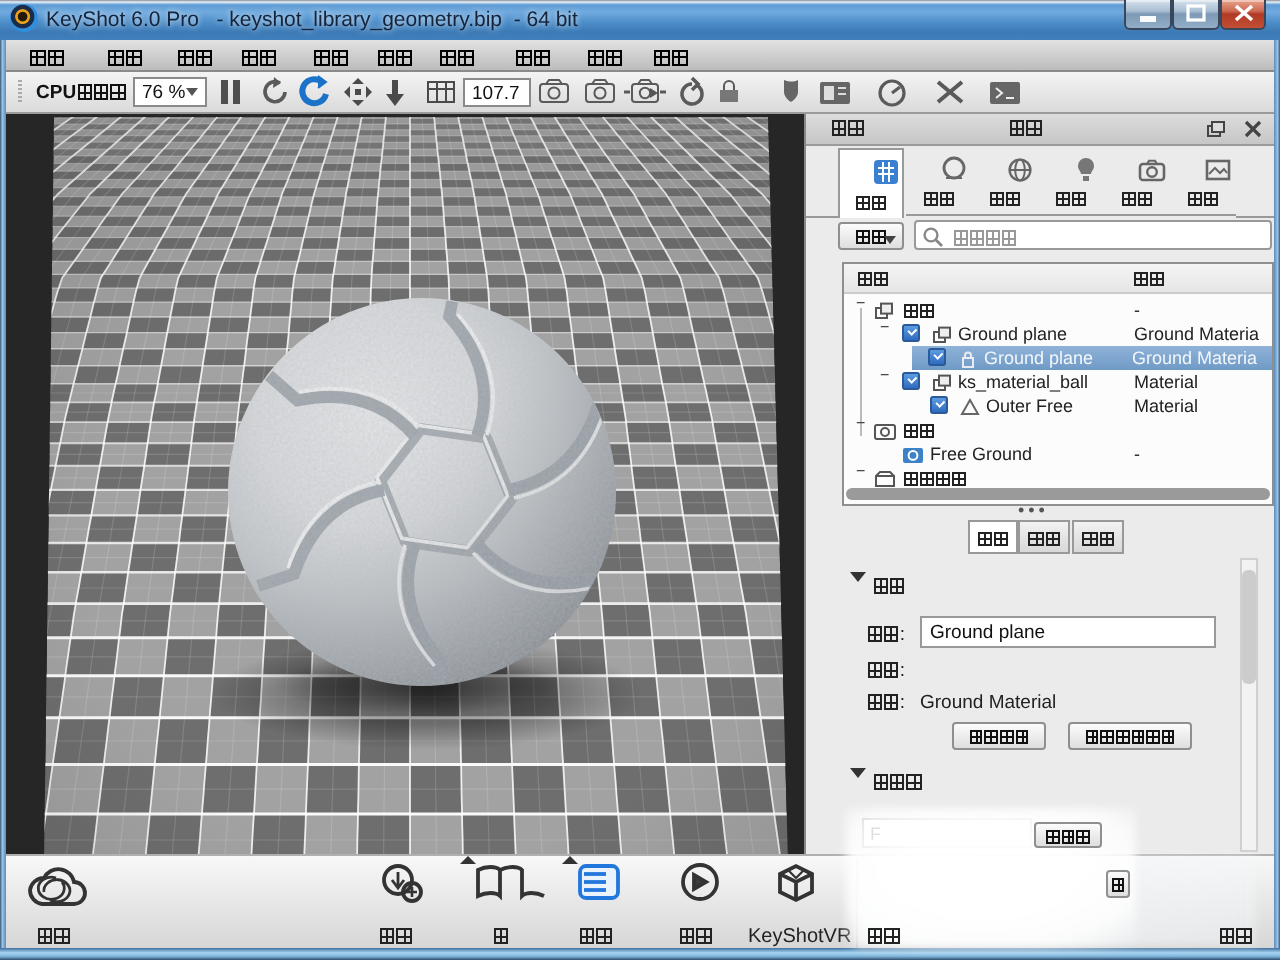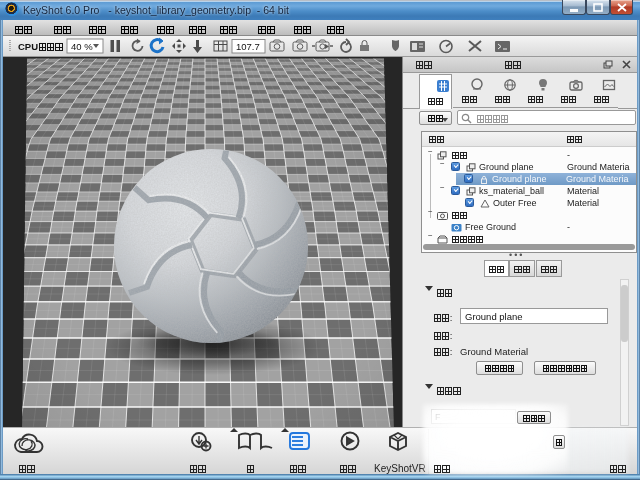--- a/index.html
+++ b/index.html
@@ -129,21 +129,21 @@
           <line x1="416" y1="11" x2="420" y2="11" stroke="#ddd"></line>
 <circle cx="443" cy="10.5" r="6" stroke-width="1.6"></circle>
           <path d="M443 10.5l4-3" stroke-width="1.6"></path>
 <path d="M466 5l12 10M478 5l-12 10" stroke-width="2"></path>
 <rect x="492" y="5" width="15" height="11" rx="1" fill="#666" stroke="none"></rect>
           <path d="M495 8l3 2.5l-3 2.5" stroke="#eee" fill="none"></path>
           <line x1="500" y1="13" x2="504" y2="13" stroke="#eee"></line>
 </g>
 </svg>
 <span style="position:absolute;left:15px;top:5px;font-size:9.5px;color:#111;font-weight:bold">CPU<i class="h"></i><i class="h"></i><i class="h"></i></span>
-<span style="position:absolute;left:68px;top:4.5px;font-size:9.5px;color:#111">40 %</span>
+<span style="position:absolute;left:68px;top:4.5px;font-size:9.5px;color:#111">76 %</span>
 </div>
 <div id="vp"><svg xmlns="http://www.w3.org/2000/svg" width="399" height="370" viewBox="0 0 399 370">
 <rect x="0" y="0" width="399" height="370" fill="#262626"></rect>
 <polygon points="19,374 391,374 381,1 24,1" fill="#a2a2a2"></polygon>
 <path d="M16.5 376.0L43.0 376.0L45.9 350.0L19.9 350.0ZM69.5 376.0L96.0 376.0L97.9 350.0L71.9 350.0ZM122.5 376.0L149.0 376.0L150.0 350.0L124.0 350.0ZM175.5 376.0L202.0 376.0L202.0 350.0L176.0 350.0ZM228.5 376.0L255.0 376.0L254.0 350.0L228.0 350.0ZM281.5 376.0L308.0 376.0L306.1 350.0L280.0 350.0ZM334.5 376.0L361.0 376.0L358.1 350.0L332.1 350.0ZM387.5 376.0L414.0 376.0L410.1 350.0L384.1 350.0ZM-6.1 350.0L19.9 350.0L23.4 325.2L-2.1 325.2ZM45.9 350.0L71.9 350.0L74.4 325.2L48.9 325.2ZM97.9 350.0L124.0 350.0L125.5 325.2L99.9 325.2ZM150.0 350.0L176.0 350.0L176.5 325.2L151.0 325.2ZM202.0 350.0L228.0 350.0L227.5 325.2L202.0 325.2ZM254.0 350.0L280.0 350.0L278.5 325.2L253.0 325.2ZM306.1 350.0L332.1 350.0L329.6 325.2L304.1 325.2ZM358.1 350.0L384.1 350.0L380.6 325.2L355.1 325.2ZM23.4 325.2L48.9 325.2L51.7 301.9L26.7 301.9ZM74.4 325.2L99.9 325.2L101.8 301.9L76.8 301.9ZM125.5 325.2L151.0 325.2L151.9 301.9L126.9 301.9ZM176.5 325.2L202.0 325.2L202.0 301.9L177.0 301.9ZM227.5 325.2L253.0 325.2L252.1 301.9L227.0 301.9ZM278.5 325.2L304.1 325.2L302.2 301.9L277.1 301.9ZM329.6 325.2L355.1 325.2L352.3 301.9L327.2 301.9ZM380.6 325.2L406.1 325.2L402.4 301.9L377.3 301.9ZM1.6 301.9L26.7 301.9L29.6 280.9L5.0 280.9ZM51.7 301.9L76.8 301.9L78.9 280.9L54.3 280.9ZM101.8 301.9L126.9 301.9L128.1 280.9L103.5 280.9ZM151.9 301.9L177.0 301.9L177.4 280.9L152.8 280.9ZM202.0 301.9L227.0 301.9L226.6 280.9L202.0 280.9ZM252.1 301.9L277.1 301.9L275.9 280.9L251.2 280.9ZM302.2 301.9L327.2 301.9L325.1 280.9L300.5 280.9ZM352.3 301.9L377.3 301.9L374.4 280.9L349.7 280.9ZM29.6 280.9L54.3 280.9L56.6 261.9L32.3 261.9ZM78.9 280.9L103.5 280.9L105.0 261.9L80.8 261.9ZM128.1 280.9L152.8 280.9L153.5 261.9L129.3 261.9ZM177.4 280.9L202.0 280.9L202.0 261.9L177.8 261.9ZM226.6 280.9L251.2 280.9L250.5 261.9L226.2 261.9ZM275.9 280.9L300.5 280.9L299.0 261.9L274.7 261.9ZM325.1 280.9L349.7 280.9L347.4 261.9L323.2 261.9ZM374.4 280.9L399.0 280.9L395.9 261.9L371.7 261.9ZM8.1 261.9L32.3 261.9L34.9 244.8L11.0 244.8ZM56.6 261.9L80.8 261.9L82.7 244.8L58.8 244.8ZM105.0 261.9L129.3 261.9L130.4 244.8L106.5 244.8ZM153.5 261.9L177.8 261.9L178.1 244.8L154.3 244.8ZM202.0 261.9L226.2 261.9L225.9 244.8L202.0 244.8ZM250.5 261.9L274.7 261.9L273.6 244.8L249.7 244.8ZM299.0 261.9L323.2 261.9L321.3 244.8L297.5 244.8ZM347.4 261.9L371.7 261.9L369.1 244.8L345.2 244.8ZM395.9 261.9L420.2 261.9L416.8 244.8L393.0 244.8ZM34.9 244.8L58.8 244.8L61.1 229.1L37.7 229.1ZM82.7 244.8L106.5 244.8L108.1 229.1L84.6 229.1ZM130.4 244.8L154.3 244.8L155.0 229.1L131.6 229.1ZM178.1 244.8L202.0 244.8L202.0 229.1L178.5 229.1ZM225.9 244.8L249.7 244.8L249.0 229.1L225.5 229.1ZM273.6 244.8L297.5 244.8L295.9 229.1L272.4 229.1ZM321.3 244.8L345.2 244.8L342.9 229.1L319.4 229.1ZM369.1 244.8L393.0 244.8L389.8 229.1L366.3 229.1ZM14.2 229.1L37.7 229.1L40.2 214.5L17.1 214.5ZM61.1 229.1L84.6 229.1L86.4 214.5L63.3 214.5ZM108.1 229.1L131.6 229.1L132.7 214.5L109.6 214.5ZM155.0 229.1L178.5 229.1L178.9 214.5L155.8 214.5ZM202.0 229.1L225.5 229.1L225.1 214.5L202.0 214.5ZM249.0 229.1L272.4 229.1L271.3 214.5L248.2 214.5ZM295.9 229.1L319.4 229.1L317.6 214.5L294.4 214.5ZM342.9 229.1L366.3 229.1L363.8 214.5L340.7 214.5ZM389.8 229.1L413.3 229.1L410.0 214.5L386.9 214.5ZM-6.0 214.5L17.1 214.5L19.9 200.7L-2.9 200.7ZM40.2 214.5L63.3 214.5L65.4 200.7L42.6 200.7ZM86.4 214.5L109.6 214.5L110.9 200.7L88.2 200.7ZM132.7 214.5L155.8 214.5L156.5 200.7L133.7 200.7ZM178.9 214.5L202.0 214.5L202.0 200.7L179.2 200.7ZM225.1 214.5L248.2 214.5L247.5 200.7L224.8 200.7ZM271.3 214.5L294.4 214.5L293.1 200.7L270.3 200.7ZM317.6 214.5L340.7 214.5L338.6 200.7L315.8 200.7ZM363.8 214.5L386.9 214.5L384.1 200.7L361.4 200.7ZM19.9 200.7L42.6 200.7L44.9 187.9L22.4 187.9ZM65.4 200.7L88.2 200.7L89.8 187.9L67.3 187.9ZM110.9 200.7L133.7 200.7L134.7 187.9L112.2 187.9ZM156.5 200.7L179.2 200.7L179.6 187.9L157.1 187.9ZM202.0 200.7L224.8 200.7L224.4 187.9L202.0 187.9ZM247.5 200.7L270.3 200.7L269.3 187.9L246.9 187.9ZM293.1 200.7L315.8 200.7L314.2 187.9L291.8 187.9ZM338.6 200.7L361.4 200.7L359.1 187.9L336.7 187.9ZM384.1 200.7L406.9 200.7L404.0 187.9L381.6 187.9ZM-0.0 187.9L22.4 187.9L24.8 175.9L2.7 175.9ZM44.9 187.9L67.3 187.9L69.1 175.9L47.0 175.9ZM89.8 187.9L112.2 187.9L113.4 175.9L91.3 175.9ZM134.7 187.9L157.1 187.9L157.7 175.9L135.6 175.9ZM179.6 187.9L202.0 187.9L202.0 175.9L179.9 175.9ZM224.4 187.9L246.9 187.9L246.3 175.9L224.1 175.9ZM269.3 187.9L291.8 187.9L290.6 175.9L268.4 175.9ZM314.2 187.9L336.7 187.9L334.9 175.9L312.7 175.9ZM359.1 187.9L381.6 187.9L379.2 175.9L357.0 175.9ZM24.8 175.9L47.0 175.9L48.9 164.6L27.1 164.6ZM69.1 175.9L91.3 175.9L92.7 164.6L70.8 164.6ZM113.4 175.9L135.6 175.9L136.4 164.6L114.5 164.6ZM157.7 175.9L179.9 175.9L180.1 164.6L158.3 164.6ZM202.0 175.9L224.1 175.9L223.9 164.6L202.0 164.6ZM246.3 175.9L268.4 175.9L267.6 164.6L245.7 164.6ZM290.6 175.9L312.7 175.9L311.3 164.6L289.5 164.6ZM334.9 175.9L357.0 175.9L355.1 164.6L333.2 164.6ZM379.2 175.9L401.3 175.9L398.8 164.6L376.9 164.6ZM5.2 164.6L27.1 164.6L29.2 154.1L7.6 154.1ZM48.9 164.6L70.8 164.6L72.4 154.1L50.8 154.1ZM92.7 164.6L114.5 164.6L115.6 154.1L94.0 154.1ZM136.4 164.6L158.3 164.6L158.8 154.1L137.2 154.1ZM180.1 164.6L202.0 164.6L202.0 154.1L180.4 154.1ZM223.9 164.6L245.7 164.6L245.2 154.1L223.6 154.1ZM267.6 164.6L289.5 164.6L288.4 154.1L266.8 154.1ZM311.3 164.6L333.2 164.6L331.6 154.1L310.0 154.1ZM355.1 164.6L376.9 164.6L374.8 154.1L353.2 154.1ZM29.2 154.1L50.8 154.1L52.8 144.2L31.5 144.2ZM72.4 154.1L94.0 154.1L95.4 144.2L74.1 144.2ZM115.6 154.1L137.2 154.1L138.0 144.2L116.7 144.2ZM158.8 154.1L180.4 154.1L180.7 144.2L159.4 144.2ZM202.0 154.1L223.6 154.1L223.3 144.2L202.0 144.2ZM245.2 154.1L266.8 154.1L266.0 144.2L244.6 144.2ZM288.4 154.1L310.0 154.1L308.6 144.2L287.3 144.2ZM331.6 154.1L353.2 154.1L351.2 144.2L329.9 144.2ZM374.8 154.1L396.4 154.1L393.9 144.2L372.5 144.2ZM10.1 144.2L31.5 144.2L33.8 134.9L12.8 134.9ZM52.8 144.2L74.1 144.2L75.8 134.9L54.8 134.9ZM95.4 144.2L116.7 144.2L117.9 134.9L96.9 134.9ZM138.0 144.2L159.4 144.2L159.9 134.9L138.9 134.9ZM180.7 144.2L202.0 144.2L202.0 134.9L181.0 134.9ZM223.3 144.2L244.6 144.2L244.1 134.9L223.0 134.9ZM266.0 144.2L287.3 144.2L286.1 134.9L265.1 134.9ZM308.6 144.2L329.9 144.2L328.2 134.9L307.1 134.9ZM351.2 144.2L372.5 144.2L370.2 134.9L349.2 134.9ZM393.9 144.2L415.2 144.2L412.3 134.9L391.2 134.9ZM-8.3 134.9L12.8 134.9L15.3 125.9L-5.5 125.9ZM33.8 134.9L54.8 134.9L56.8 125.9L36.0 125.9ZM75.8 134.9L96.9 134.9L98.3 125.9L77.5 125.9ZM117.9 134.9L138.9 134.9L139.8 125.9L119.0 125.9ZM159.9 134.9L181.0 134.9L181.3 125.9L160.5 125.9ZM202.0 134.9L223.0 134.9L222.7 125.9L202.0 125.9ZM244.1 134.9L265.1 134.9L264.2 125.9L243.5 125.9ZM286.1 134.9L307.1 134.9L305.7 125.9L285.0 125.9ZM328.2 134.9L349.2 134.9L347.2 125.9L326.5 125.9ZM370.2 134.9L391.2 134.9L388.7 125.9L368.0 125.9ZM15.3 125.9L36.0 125.9L38.2 117.4L17.7 117.4ZM56.8 125.9L77.5 125.9L79.1 117.4L58.6 117.4ZM98.3 125.9L119.0 125.9L120.1 117.4L99.6 117.4ZM139.8 125.9L160.5 125.9L161.0 117.4L140.6 117.4ZM181.3 125.9L202.0 125.9L202.0 117.4L181.5 117.4ZM222.7 125.9L243.5 125.9L243.0 117.4L222.5 117.4ZM264.2 125.9L285.0 125.9L283.9 117.4L263.4 117.4ZM305.7 125.9L326.5 125.9L324.9 117.4L304.4 117.4ZM347.2 125.9L368.0 125.9L365.8 117.4L345.4 117.4ZM388.7 125.9L409.5 125.9L406.8 117.4L386.3 117.4ZM-2.8 117.4L17.7 117.4L20.0 109.3L-0.2 109.3ZM38.2 117.4L58.6 117.4L60.4 109.3L40.2 109.3ZM79.1 117.4L99.6 117.4L100.9 109.3L80.7 109.3ZM120.1 117.4L140.6 117.4L141.3 109.3L121.1 109.3ZM161.0 117.4L181.5 117.4L181.8 109.3L161.6 109.3ZM202.0 117.4L222.5 117.4L222.2 109.3L202.0 109.3ZM243.0 117.4L263.4 117.4L262.7 109.3L242.4 109.3ZM283.9 117.4L304.4 117.4L303.1 109.3L282.9 109.3ZM324.9 117.4L345.4 117.4L343.6 109.3L323.3 109.3ZM365.8 117.4L386.3 117.4L384.0 109.3L363.8 109.3ZM20.0 109.3L40.2 109.3L42.2 101.5L22.2 101.5ZM60.4 109.3L80.7 109.3L82.1 101.5L62.1 101.5ZM100.9 109.3L121.1 109.3L122.1 101.5L102.1 101.5ZM141.3 109.3L161.6 109.3L162.0 101.5L142.1 101.5ZM181.8 109.3L202.0 109.3L202.0 101.5L182.0 101.5ZM222.2 109.3L242.4 109.3L242.0 101.5L222.0 101.5ZM262.7 109.3L282.9 109.3L281.9 101.5L261.9 101.5ZM303.1 109.3L323.3 109.3L321.9 101.5L301.9 101.5ZM343.6 109.3L363.8 109.3L361.8 101.5L341.9 101.5ZM384.0 109.3L404.2 109.3L401.8 101.5L381.8 101.5ZM2.2 101.5L22.2 101.5L24.3 94.1L4.5 94.1ZM42.2 101.5L62.1 101.5L63.8 94.1L44.0 94.1ZM82.1 101.5L102.1 101.5L103.3 94.1L83.5 94.1ZM122.1 101.5L142.1 101.5L142.8 94.1L123.0 94.1ZM162.0 101.5L182.0 101.5L182.3 94.1L162.5 94.1ZM202.0 101.5L222.0 101.5L221.7 94.1L202.0 94.1ZM242.0 101.5L261.9 101.5L261.2 94.1L241.5 94.1ZM281.9 101.5L301.9 101.5L300.7 94.1L281.0 94.1ZM321.9 101.5L341.9 101.5L340.2 94.1L320.5 94.1ZM361.8 101.5L381.8 101.5L379.7 94.1L360.0 94.1ZM24.3 94.1L44.0 94.1L45.8 87.0L26.3 87.0ZM63.8 94.1L83.5 94.1L84.9 87.0L65.3 87.0ZM103.3 94.1L123.0 94.1L123.9 87.0L104.4 87.0ZM142.8 94.1L162.5 94.1L163.0 87.0L143.4 87.0ZM182.3 94.1L202.0 94.1L202.0 87.0L182.5 87.0ZM221.7 94.1L241.5 94.1L241.0 87.0L221.5 87.0ZM261.2 94.1L281.0 94.1L280.1 87.0L260.6 87.0ZM300.7 94.1L320.5 94.1L319.1 87.0L299.6 87.0ZM340.2 94.1L360.0 94.1L358.2 87.0L338.7 87.0ZM379.7 94.1L399.5 94.1L397.2 87.0L377.7 87.0ZM6.8 87.0L26.3 87.0L29.4 80.2L10.2 80.2ZM45.8 87.0L65.3 87.0L67.7 80.2L48.6 80.2ZM84.9 87.0L104.4 87.0L106.1 80.2L86.9 80.2ZM123.9 87.0L143.4 87.0L144.5 80.2L125.3 80.2ZM163.0 87.0L182.5 87.0L182.8 80.2L163.6 80.2ZM202.0 87.0L221.5 87.0L221.2 80.2L202.0 80.2ZM241.0 87.0L260.6 87.0L259.5 80.2L240.4 80.2ZM280.1 87.0L299.6 87.0L297.9 80.2L278.7 80.2ZM319.1 87.0L338.7 87.0L336.3 80.2L317.1 80.2ZM358.2 87.0L377.7 87.0L374.6 80.2L355.4 80.2ZM397.2 87.0L416.8 87.0L413.0 80.2L393.8 80.2ZM-9.0 80.2L10.2 80.2L15.3 73.7L-3.4 73.7ZM29.4 80.2L48.6 80.2L52.7 73.7L34.0 73.7ZM67.7 80.2L86.9 80.2L90.0 73.7L71.3 73.7ZM106.1 80.2L125.3 80.2L127.3 73.7L108.7 73.7ZM144.5 80.2L163.6 80.2L164.7 73.7L146.0 73.7ZM182.8 80.2L202.0 80.2L202.0 73.7L183.3 73.7ZM221.2 80.2L240.4 80.2L239.3 73.7L220.7 73.7ZM259.5 80.2L278.7 80.2L276.7 73.7L258.0 73.7ZM297.9 80.2L317.1 80.2L314.0 73.7L295.3 73.7ZM336.3 80.2L355.4 80.2L351.3 73.7L332.7 73.7ZM374.6 80.2L393.8 80.2L388.7 73.7L370.0 73.7ZM15.3 73.7L34.0 73.7L38.3 67.6L20.2 67.6ZM52.7 73.7L71.3 73.7L74.7 67.6L56.5 67.6ZM90.0 73.7L108.7 73.7L111.1 67.6L92.9 67.6ZM127.3 73.7L146.0 73.7L147.4 67.6L129.3 67.6ZM164.7 73.7L183.3 73.7L183.8 67.6L165.6 67.6ZM202.0 73.7L220.7 73.7L220.2 67.6L202.0 67.6ZM239.3 73.7L258.0 73.7L256.6 67.6L238.4 67.6ZM276.7 73.7L295.3 73.7L292.9 67.6L274.7 67.6ZM314.0 73.7L332.7 73.7L329.3 67.6L311.1 67.6ZM351.3 73.7L370.0 73.7L365.7 67.6L347.5 67.6ZM388.7 73.7L407.4 73.7L402.0 67.6L383.8 67.6ZM2.0 67.6L20.2 67.6L24.8 61.8L7.0 61.8ZM38.3 67.6L56.5 67.6L60.2 61.8L42.5 61.8ZM74.7 67.6L92.9 67.6L95.7 61.8L77.9 61.8ZM111.1 67.6L129.3 67.6L131.1 61.8L113.4 61.8ZM147.4 67.6L165.6 67.6L166.6 61.8L148.8 61.8ZM183.8 67.6L202.0 67.6L202.0 61.8L184.3 61.8ZM220.2 67.6L238.4 67.6L237.4 61.8L219.7 61.8ZM256.6 67.6L274.7 67.6L272.9 61.8L255.2 61.8ZM292.9 67.6L311.1 67.6L308.3 61.8L290.6 61.8ZM329.3 67.6L347.5 67.6L343.8 61.8L326.1 61.8ZM365.7 67.6L383.8 67.6L379.2 61.8L361.5 61.8ZM24.8 61.8L42.5 61.8L46.4 56.3L29.1 56.3ZM60.2 61.8L77.9 61.8L81.0 56.3L63.7 56.3ZM95.7 61.8L113.4 61.8L115.6 56.3L98.3 56.3ZM131.1 61.8L148.8 61.8L150.1 56.3L132.8 56.3ZM166.6 61.8L184.3 61.8L184.7 56.3L167.4 56.3ZM202.0 61.8L219.7 61.8L219.3 56.3L202.0 56.3ZM237.4 61.8L255.2 61.8L253.9 56.3L236.6 56.3ZM272.9 61.8L290.6 61.8L288.4 56.3L271.2 56.3ZM308.3 61.8L326.1 61.8L323.0 56.3L305.7 56.3ZM343.8 61.8L361.5 61.8L357.6 56.3L340.3 56.3ZM379.2 61.8L397.0 61.8L392.2 56.3L374.9 56.3Z" fill="#6e6e6e"></path>
 <path d="M11.8 56.3L29.1 56.3L33.3 51.1L16.4 51.1ZM46.4 56.3L63.7 56.3L67.0 51.1L50.1 51.1ZM81.0 56.3L98.3 56.3L100.8 51.1L83.9 51.1ZM115.6 56.3L132.8 56.3L134.5 51.1L117.6 51.1ZM150.1 56.3L167.4 56.3L168.3 51.1L151.4 51.1ZM184.7 56.3L202.0 56.3L202.0 51.1L185.1 51.1ZM219.3 56.3L236.6 56.3L235.7 51.1L218.9 51.1ZM253.9 56.3L271.2 56.3L269.5 51.1L252.6 51.1ZM288.4 56.3L305.7 56.3L303.2 51.1L286.4 51.1ZM323.0 56.3L340.3 56.3L337.0 51.1L320.1 51.1ZM357.6 56.3L374.9 56.3L370.7 51.1L353.9 51.1ZM392.2 56.3L409.5 56.3L404.5 51.1L387.6 51.1ZM-0.5 51.1L16.4 51.1L20.7 46.1L4.2 46.1ZM33.3 51.1L50.1 51.1L53.7 46.1L37.2 46.1ZM67.0 51.1L83.9 51.1L86.6 46.1L70.1 46.1ZM100.8 51.1L117.6 51.1L119.6 46.1L103.1 46.1ZM134.5 51.1L151.4 51.1L152.6 46.1L136.1 46.1ZM168.3 51.1L185.1 51.1L185.5 46.1L169.0 46.1ZM202.0 51.1L218.9 51.1L218.5 46.1L202.0 46.1ZM235.7 51.1L252.6 51.1L251.4 46.1L235.0 46.1ZM269.5 51.1L286.4 51.1L284.4 46.1L267.9 46.1ZM303.2 51.1L320.1 51.1L317.4 46.1L300.9 46.1ZM337.0 51.1L353.9 51.1L350.3 46.1L333.9 46.1ZM370.7 51.1L387.6 51.1L383.3 46.1L366.8 46.1ZM20.7 46.1L37.2 46.1L40.9 41.4L24.8 41.4ZM53.7 46.1L70.1 46.1L73.1 41.4L57.0 41.4ZM86.6 46.1L103.1 46.1L105.3 41.4L89.2 41.4ZM119.6 46.1L136.1 46.1L137.6 41.4L121.5 41.4ZM152.6 46.1L169.0 46.1L169.8 41.4L153.7 41.4ZM185.5 46.1L202.0 46.1L202.0 41.4L185.9 41.4ZM218.5 46.1L235.0 46.1L234.2 41.4L218.1 41.4ZM251.4 46.1L267.9 46.1L266.4 41.4L250.3 41.4ZM284.4 46.1L300.9 46.1L298.7 41.4L282.5 41.4ZM317.4 46.1L333.9 46.1L330.9 41.4L314.8 41.4ZM350.3 46.1L366.8 46.1L363.1 41.4L347.0 41.4ZM383.3 46.1L399.8 46.1L395.3 41.4L379.2 41.4ZM8.7 41.4L24.8 41.4L29.5 36.9L13.8 36.9ZM40.9 41.4L57.0 41.4L60.9 36.9L45.2 36.9ZM73.1 41.4L89.2 41.4L92.2 36.9L76.5 36.9ZM105.3 41.4L121.5 41.4L123.6 36.9L107.9 36.9ZM137.6 41.4L153.7 41.4L155.0 36.9L139.3 36.9ZM169.8 41.4L185.9 41.4L186.3 36.9L170.6 36.9ZM202.0 41.4L218.1 41.4L217.7 36.9L202.0 36.9ZM234.2 41.4L250.3 41.4L249.0 36.9L233.4 36.9ZM266.4 41.4L282.5 41.4L280.4 36.9L264.7 36.9ZM298.7 41.4L314.8 41.4L311.8 36.9L296.1 36.9ZM330.9 41.4L347.0 41.4L343.1 36.9L327.5 36.9ZM363.1 41.4L379.2 41.4L374.5 36.9L358.8 36.9ZM395.3 41.4L411.4 41.4L405.9 36.9L390.2 36.9ZM-1.9 36.9L13.8 36.9L19.0 32.7L3.8 32.7ZM29.5 36.9L45.2 36.9L49.5 32.7L34.3 32.7ZM60.9 36.9L76.5 36.9L80.0 32.7L64.8 32.7ZM92.2 36.9L107.9 36.9L110.5 32.7L95.3 32.7ZM123.6 36.9L139.3 36.9L141.0 32.7L125.8 32.7ZM155.0 36.9L170.6 36.9L171.5 32.7L156.3 32.7ZM186.3 36.9L202.0 36.9L202.0 32.7L186.8 32.7ZM217.7 36.9L233.4 36.9L232.5 32.7L217.2 32.7ZM249.0 36.9L264.7 36.9L263.0 32.7L247.7 32.7ZM280.4 36.9L296.1 36.9L293.5 32.7L278.2 32.7ZM311.8 36.9L327.5 36.9L324.0 32.7L308.7 32.7ZM343.1 36.9L358.8 36.9L354.5 32.7L339.2 32.7ZM374.5 36.9L390.2 36.9L385.0 32.7L369.7 32.7ZM19.0 32.7L34.3 32.7L38.9 28.6L24.0 28.6ZM49.5 32.7L64.8 32.7L68.5 28.6L53.7 28.6ZM80.0 32.7L95.3 32.7L98.2 28.6L83.4 28.6ZM110.5 32.7L125.8 32.7L127.9 28.6L113.0 28.6ZM141.0 32.7L156.3 32.7L157.5 28.6L142.7 28.6ZM171.5 32.7L186.8 32.7L187.2 28.6L172.3 28.6ZM202.0 32.7L217.2 32.7L216.8 28.6L202.0 28.6ZM232.5 32.7L247.7 32.7L246.5 28.6L231.7 28.6ZM263.0 32.7L278.2 32.7L276.1 28.6L261.3 28.6ZM293.5 32.7L308.7 32.7L305.8 28.6L291.0 28.6ZM324.0 32.7L339.2 32.7L335.5 28.6L320.6 28.6ZM354.5 32.7L369.7 32.7L365.1 28.6L350.3 28.6ZM385.0 32.7L400.2 32.7L394.8 28.6L380.0 28.6ZM9.2 28.6L24.0 28.6L28.8 24.7L14.4 24.7ZM38.9 28.6L53.7 28.6L57.7 24.7L43.2 24.7ZM68.5 28.6L83.4 28.6L86.5 24.7L72.1 24.7ZM98.2 28.6L113.0 28.6L115.4 24.7L101.0 24.7ZM127.9 28.6L142.7 28.6L144.3 24.7L129.8 24.7ZM157.5 28.6L172.3 28.6L173.1 24.7L158.7 24.7ZM187.2 28.6L202.0 28.6L202.0 24.7L187.6 24.7ZM216.8 28.6L231.7 28.6L230.9 24.7L216.4 24.7ZM246.5 28.6L261.3 28.6L259.7 24.7L245.3 24.7ZM276.1 28.6L291.0 28.6L288.6 24.7L274.2 24.7ZM305.8 28.6L320.6 28.6L317.5 24.7L303.0 24.7ZM335.5 28.6L350.3 28.6L346.3 24.7L331.9 24.7ZM365.1 28.6L380.0 28.6L375.2 24.7L360.8 24.7ZM394.8 28.6L409.6 28.6L404.1 24.7L389.6 24.7ZM-0.1 24.7L14.4 24.7L19.3 21.0L5.2 21.0ZM28.8 24.7L43.2 24.7L47.4 21.0L33.4 21.0ZM57.7 24.7L72.1 24.7L75.5 21.0L61.5 21.0ZM86.5 24.7L101.0 24.7L103.6 21.0L89.6 21.0ZM115.4 24.7L129.8 24.7L131.7 21.0L117.7 21.0ZM144.3 24.7L158.7 24.7L159.8 21.0L145.8 21.0ZM173.1 24.7L187.6 24.7L187.9 21.0L173.9 21.0ZM202.0 24.7L216.4 24.7L216.1 21.0L202.0 21.0ZM230.9 24.7L245.3 24.7L244.2 21.0L230.1 21.0ZM259.7 24.7L274.2 24.7L272.3 21.0L258.2 21.0ZM288.6 24.7L303.0 24.7L300.4 21.0L286.3 21.0ZM317.5 24.7L331.9 24.7L328.5 21.0L314.4 21.0ZM346.3 24.7L360.8 24.7L356.6 21.0L342.5 21.0ZM375.2 24.7L389.6 24.7L384.7 21.0L370.6 21.0Z" fill="#717171"></path>
 <path d="M19.3 21.0L33.4 21.0L37.7 17.5L24.0 17.5ZM47.4 21.0L61.5 21.0L65.1 17.5L51.4 17.5ZM75.5 21.0L89.6 21.0L92.5 17.5L78.8 17.5ZM103.6 21.0L117.7 21.0L119.8 17.5L106.2 17.5ZM131.7 21.0L145.8 21.0L147.2 17.5L133.5 17.5ZM159.8 21.0L173.9 21.0L174.6 17.5L160.9 17.5ZM187.9 21.0L202.0 21.0L202.0 17.5L188.3 17.5ZM216.1 21.0L230.1 21.0L229.4 17.5L215.7 17.5ZM244.2 21.0L258.2 21.0L256.8 17.5L243.1 17.5ZM272.3 21.0L286.3 21.0L284.2 17.5L270.5 17.5ZM300.4 21.0L314.4 21.0L311.5 17.5L297.8 17.5ZM328.5 21.0L342.5 21.0L338.9 17.5L325.2 17.5ZM356.6 21.0L370.6 21.0L366.3 17.5L352.6 17.5ZM384.7 21.0L398.8 21.0L393.7 17.5L380.0 17.5ZM10.3 17.5L24.0 17.5L28.5 14.1L15.1 14.1ZM37.7 17.5L51.4 17.5L55.2 14.1L41.8 14.1ZM65.1 17.5L78.8 17.5L81.9 14.1L68.5 14.1ZM92.5 17.5L106.2 17.5L108.6 14.1L95.2 14.1ZM119.8 17.5L133.5 17.5L135.3 14.1L121.9 14.1ZM147.2 17.5L160.9 17.5L162.0 14.1L148.6 14.1ZM174.6 17.5L188.3 17.5L188.7 14.1L175.3 14.1ZM202.0 17.5L215.7 17.5L215.3 14.1L202.0 14.1ZM229.4 17.5L243.1 17.5L242.0 14.1L228.7 14.1ZM256.8 17.5L270.5 17.5L268.7 14.1L255.4 14.1ZM284.2 17.5L297.8 17.5L295.4 14.1L282.1 14.1ZM311.5 17.5L325.2 17.5L322.1 14.1L308.8 14.1ZM338.9 17.5L352.6 17.5L348.8 14.1L335.5 14.1ZM366.3 17.5L380.0 17.5L375.5 14.1L362.2 14.1ZM393.7 17.5L407.4 17.5L402.2 14.1L388.9 14.1ZM1.8 14.1L15.1 14.1L19.7 10.9L6.7 10.9ZM28.5 14.1L41.8 14.1L45.8 10.9L32.8 10.9ZM55.2 14.1L68.5 14.1L71.8 10.9L58.8 10.9ZM81.9 14.1L95.2 14.1L97.9 10.9L84.8 10.9ZM108.6 14.1L121.9 14.1L123.9 10.9L110.9 10.9ZM135.3 14.1L148.6 14.1L149.9 10.9L136.9 10.9ZM162.0 14.1L175.3 14.1L176.0 10.9L162.9 10.9ZM188.7 14.1L202.0 14.1L202.0 10.9L189.0 10.9ZM215.3 14.1L228.7 14.1L228.0 10.9L215.0 10.9ZM242.0 14.1L255.4 14.1L254.1 10.9L241.1 10.9ZM268.7 14.1L282.1 14.1L280.1 10.9L267.1 10.9ZM295.4 14.1L308.8 14.1L306.1 10.9L293.1 10.9ZM322.1 14.1L335.5 14.1L332.2 10.9L319.2 10.9ZM348.8 14.1L362.2 14.1L358.2 10.9L345.2 10.9ZM375.5 14.1L388.9 14.1L384.3 10.9L371.2 10.9ZM19.7 10.9L32.8 10.9L36.8 7.9L24.1 7.9ZM45.8 10.9L58.8 10.9L62.2 7.9L49.5 7.9ZM71.8 10.9L84.8 10.9L87.7 7.9L75.0 7.9ZM97.9 10.9L110.9 10.9L113.1 7.9L100.4 7.9ZM123.9 10.9L136.9 10.9L138.5 7.9L125.8 7.9ZM149.9 10.9L162.9 10.9L163.9 7.9L151.2 7.9ZM176.0 10.9L189.0 10.9L189.3 7.9L176.6 7.9ZM202.0 10.9L215.0 10.9L214.7 7.9L202.0 7.9ZM228.0 10.9L241.1 10.9L240.1 7.9L227.4 7.9ZM254.1 10.9L267.1 10.9L265.5 7.9L252.8 7.9ZM280.1 10.9L293.1 10.9L290.9 7.9L278.2 7.9ZM306.1 10.9L319.2 10.9L316.3 7.9L303.6 7.9ZM332.2 10.9L345.2 10.9L341.8 7.9L329.0 7.9ZM358.2 10.9L371.2 10.9L367.2 7.9L354.5 7.9ZM384.3 10.9L397.3 10.9L392.6 7.9L379.9 7.9ZM11.4 7.9L24.1 7.9L28.3 5.0L15.9 5.0ZM36.8 7.9L49.5 7.9L53.1 5.0L40.7 5.0ZM62.2 7.9L75.0 7.9L77.9 5.0L65.5 5.0ZM87.7 7.9L100.4 7.9L102.8 5.0L90.3 5.0ZM113.1 7.9L125.8 7.9L127.6 5.0L115.2 5.0ZM138.5 7.9L151.2 7.9L152.4 5.0L140.0 5.0ZM163.9 7.9L176.6 7.9L177.2 5.0L164.8 5.0ZM189.3 7.9L202.0 7.9L202.0 5.0L189.6 5.0ZM214.7 7.9L227.4 7.9L226.8 5.0L214.4 5.0ZM240.1 7.9L252.8 7.9L251.6 5.0L239.2 5.0ZM265.5 7.9L278.2 7.9L276.4 5.0L264.0 5.0ZM290.9 7.9L303.6 7.9L301.2 5.0L288.8 5.0ZM316.3 7.9L329.0 7.9L326.1 5.0L313.7 5.0ZM341.8 7.9L354.5 7.9L350.9 5.0L338.5 5.0ZM367.2 7.9L379.9 7.9L375.7 5.0L363.3 5.0ZM392.6 7.9L405.3 7.9L400.5 5.0L388.1 5.0ZM3.5 5.0L15.9 5.0L20.2 2.2L8.1 2.2ZM28.3 5.0L40.7 5.0L44.4 2.2L32.3 2.2ZM53.1 5.0L65.5 5.0L68.7 2.2L56.6 2.2ZM77.9 5.0L90.3 5.0L92.9 2.2L80.8 2.2ZM102.8 5.0L115.2 5.0L117.2 2.2L105.0 2.2ZM127.6 5.0L140.0 5.0L141.4 2.2L129.3 2.2ZM152.4 5.0L164.8 5.0L165.6 2.2L153.5 2.2ZM177.2 5.0L189.6 5.0L189.9 2.2L177.8 2.2ZM202.0 5.0L214.4 5.0L214.1 2.2L202.0 2.2ZM226.8 5.0L239.2 5.0L238.4 2.2L226.2 2.2ZM251.6 5.0L264.0 5.0L262.6 2.2L250.5 2.2ZM276.4 5.0L288.8 5.0L286.8 2.2L274.7 2.2ZM301.2 5.0L313.7 5.0L311.1 2.2L299.0 2.2ZM326.1 5.0L338.5 5.0L335.3 2.2L323.2 2.2ZM350.9 5.0L363.3 5.0L359.6 2.2L347.4 2.2ZM375.7 5.0L388.1 5.0L383.8 2.2L371.7 2.2ZM20.2 2.2L32.3 2.2L34.0 1.0L22.0 1.0ZM44.4 2.2L56.6 2.2L58.0 1.0L46.0 1.0ZM68.7 2.2L80.8 2.2L82.0 1.0L70.0 1.0ZM92.9 2.2L105.0 2.2L106.0 1.0L94.0 1.0ZM117.2 2.2L129.3 2.2L130.0 1.0L118.0 1.0ZM141.4 2.2L153.5 2.2L154.0 1.0L142.0 1.0ZM165.6 2.2L177.8 2.2L178.0 1.0L166.0 1.0ZM189.9 2.2L202.0 2.2L202.0 1.0L190.0 1.0ZM214.1 2.2L226.2 2.2L226.0 1.0L214.0 1.0ZM238.4 2.2L250.5 2.2L250.0 1.0L238.0 1.0ZM262.6 2.2L274.7 2.2L274.0 1.0L262.0 1.0ZM286.8 2.2L299.0 2.2L298.0 1.0L286.0 1.0ZM311.1 2.2L323.2 2.2L322.0 1.0L310.0 1.0ZM335.3 2.2L347.4 2.2L346.0 1.0L334.0 1.0ZM359.6 2.2L371.7 2.2L370.0 1.0L358.0 1.0ZM383.8 2.2L395.9 2.2L394.0 1.0L382.0 1.0Z" fill="#7b7b7b"></path>
 <g>
           <line x1="15" y1="376.0" x2="395" y2="376.0" stroke="#ffffff" stroke-opacity="0.95" stroke-width="1.50"></line>
           <line x1="15" y1="363.0" x2="395" y2="363.0" stroke="#ffffff" stroke-opacity="0.15" stroke-width="0.6"></line>

